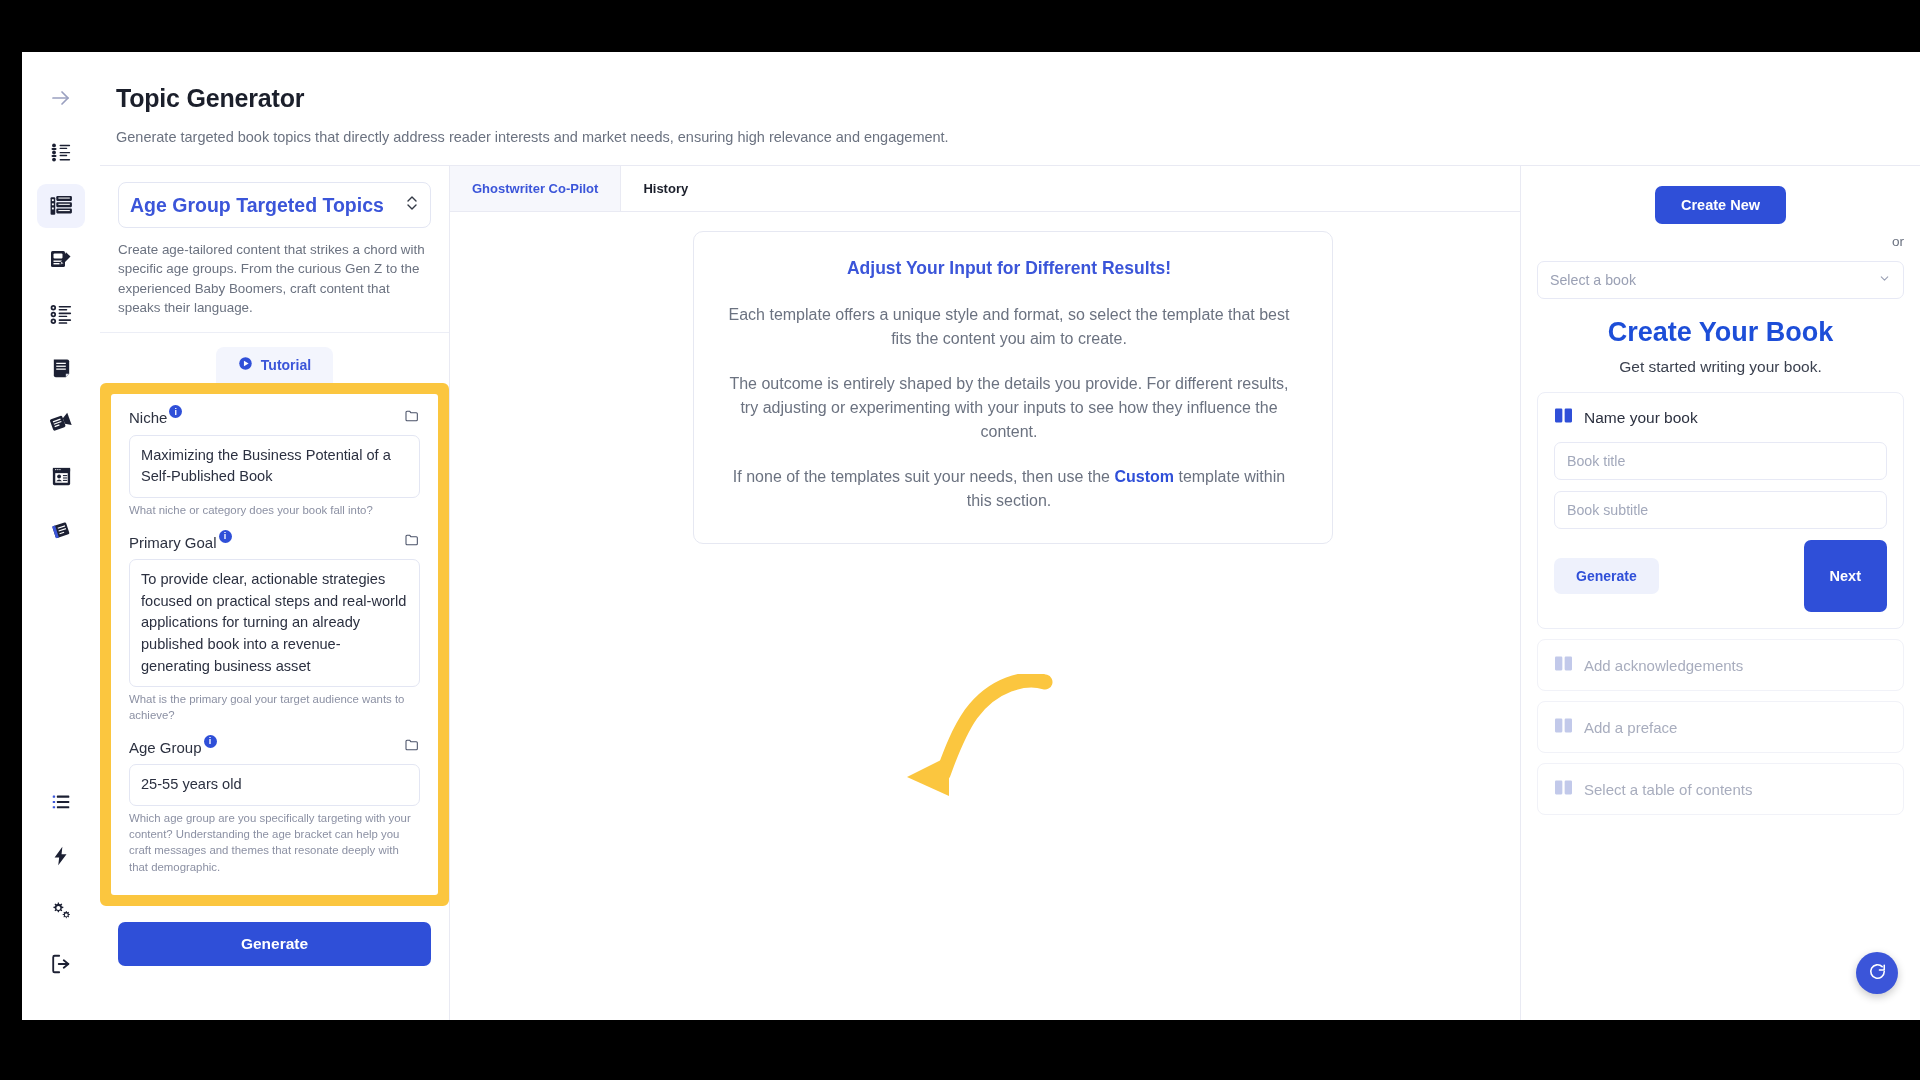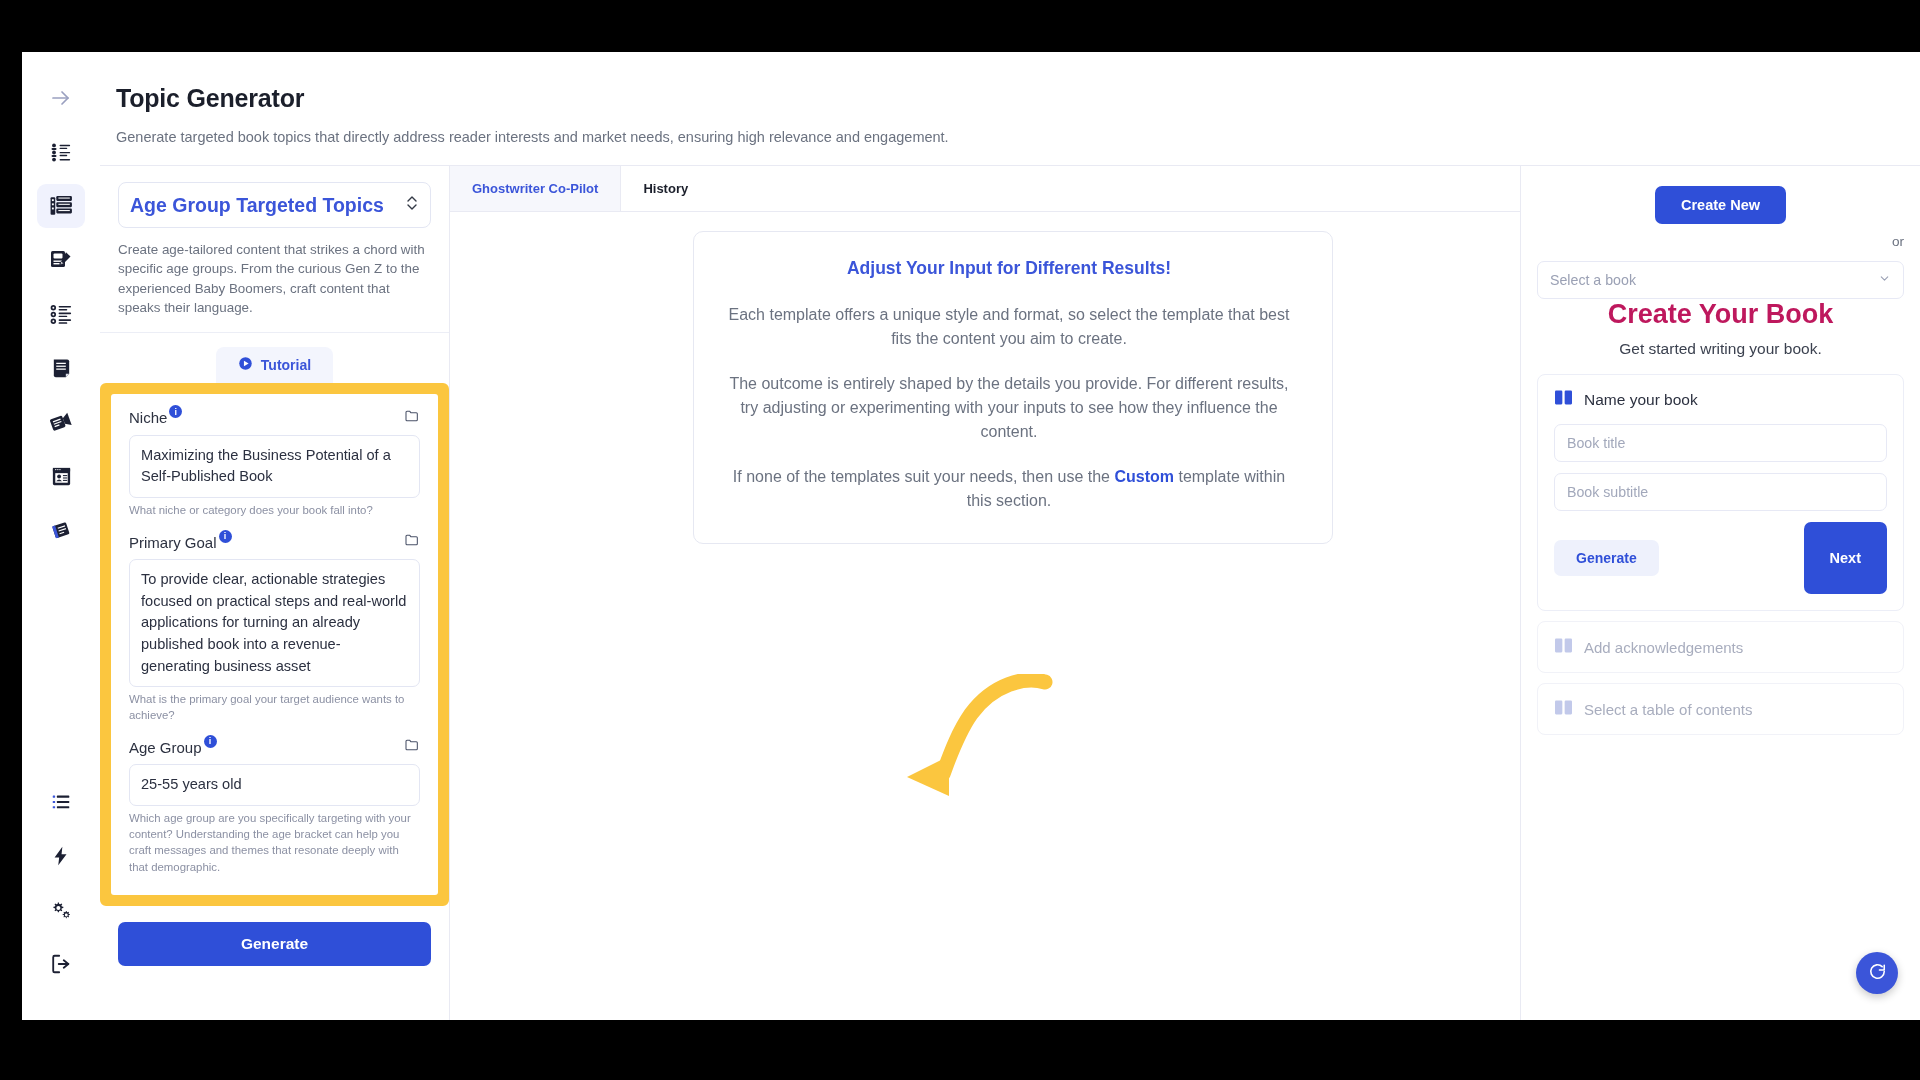--- a/index.html
+++ b/index.html
@@ -151,21 +151,21 @@
     background:#2f4fd8; color:#fff; border:none; border-radius:7px;
     padding: 11px 26px; font-size:14.5px; font-weight:bold; cursor:pointer;
     font-family:"Liberation Sans", sans-serif;
   }
   .or-text { text-align:right; font-size:13.6px; color:#6b7280; margin: 10px 0 12px 0; }
   .book-select {
     height: 38px; border:1px solid #e7e9f5; border-radius:7px;
     display:flex; align-items:center; justify-content:space-between;
     padding: 0 12px; font-size:14.2px; color:#9aa0b4; cursor:pointer;
   }
-  .cyb-title { text-align:center; font-size:27px; font-weight:bold; color:#be185d; }
+  .cyb-title { text-align:center; font-size:27px; font-weight:bold; color:#1d4ed8; margin-top:18px; }
   .cyb-sub { text-align:center; font-size:15.5px; color:#3b414f; margin-top:10px; margin-bottom:16px; }
 
   .step-card { border:1px solid #eceef7; border-radius:8px; padding: 14px 16px 16px 16px; }
   .step-head { display:flex; align-items:center; gap:11px; margin-bottom:14px; }
   .step-title { font-size:15.5px; color:#2c3140; }
   .ph-inp {
     height:38px; border:1px solid #e7e9f5; border-radius:7px;
     display:flex; align-items:center; padding:0 12px;
     font-size:14.2px; color:#a2a8bb; margin-bottom:11px; cursor:text;
   }
@@ -538,20 +538,29 @@
         <div class="step-dim">
           <span class="book-ico dim">
             <svg width="19" height="17" viewBox="0 0 24 22" fill="#c2c9ea">
                 <rect x="1" y="2" width="9.5" height="18" rx="1.4"></rect>
                 <rect x="13.5" y="2" width="9.5" height="18" rx="1.4"></rect>
               </svg>
           </span>
           <span>Add acknowledgements</span>
         </div>
 
+        <div class="step-dim">
+          <span class="book-ico dim">
+            <svg width="19" height="17" viewBox="0 0 24 22" fill="#c2c9ea">
+                <rect x="1" y="2" width="9.5" height="18" rx="1.4"></rect>
+                <rect x="13.5" y="2" width="9.5" height="18" rx="1.4"></rect>
+              </svg>
+          </span>
+          <span>Add a preface</span>
+        </div>
 
         <div class="step-dim">
           <span class="book-ico dim">
             <svg width="19" height="17" viewBox="0 0 24 22" fill="#c2c9ea">
                 <rect x="1" y="2" width="9.5" height="18" rx="1.4"></rect>
                 <rect x="13.5" y="2" width="9.5" height="18" rx="1.4"></rect>
               </svg>
           </span>
           <span>Select a table of contents</span>
         </div>

